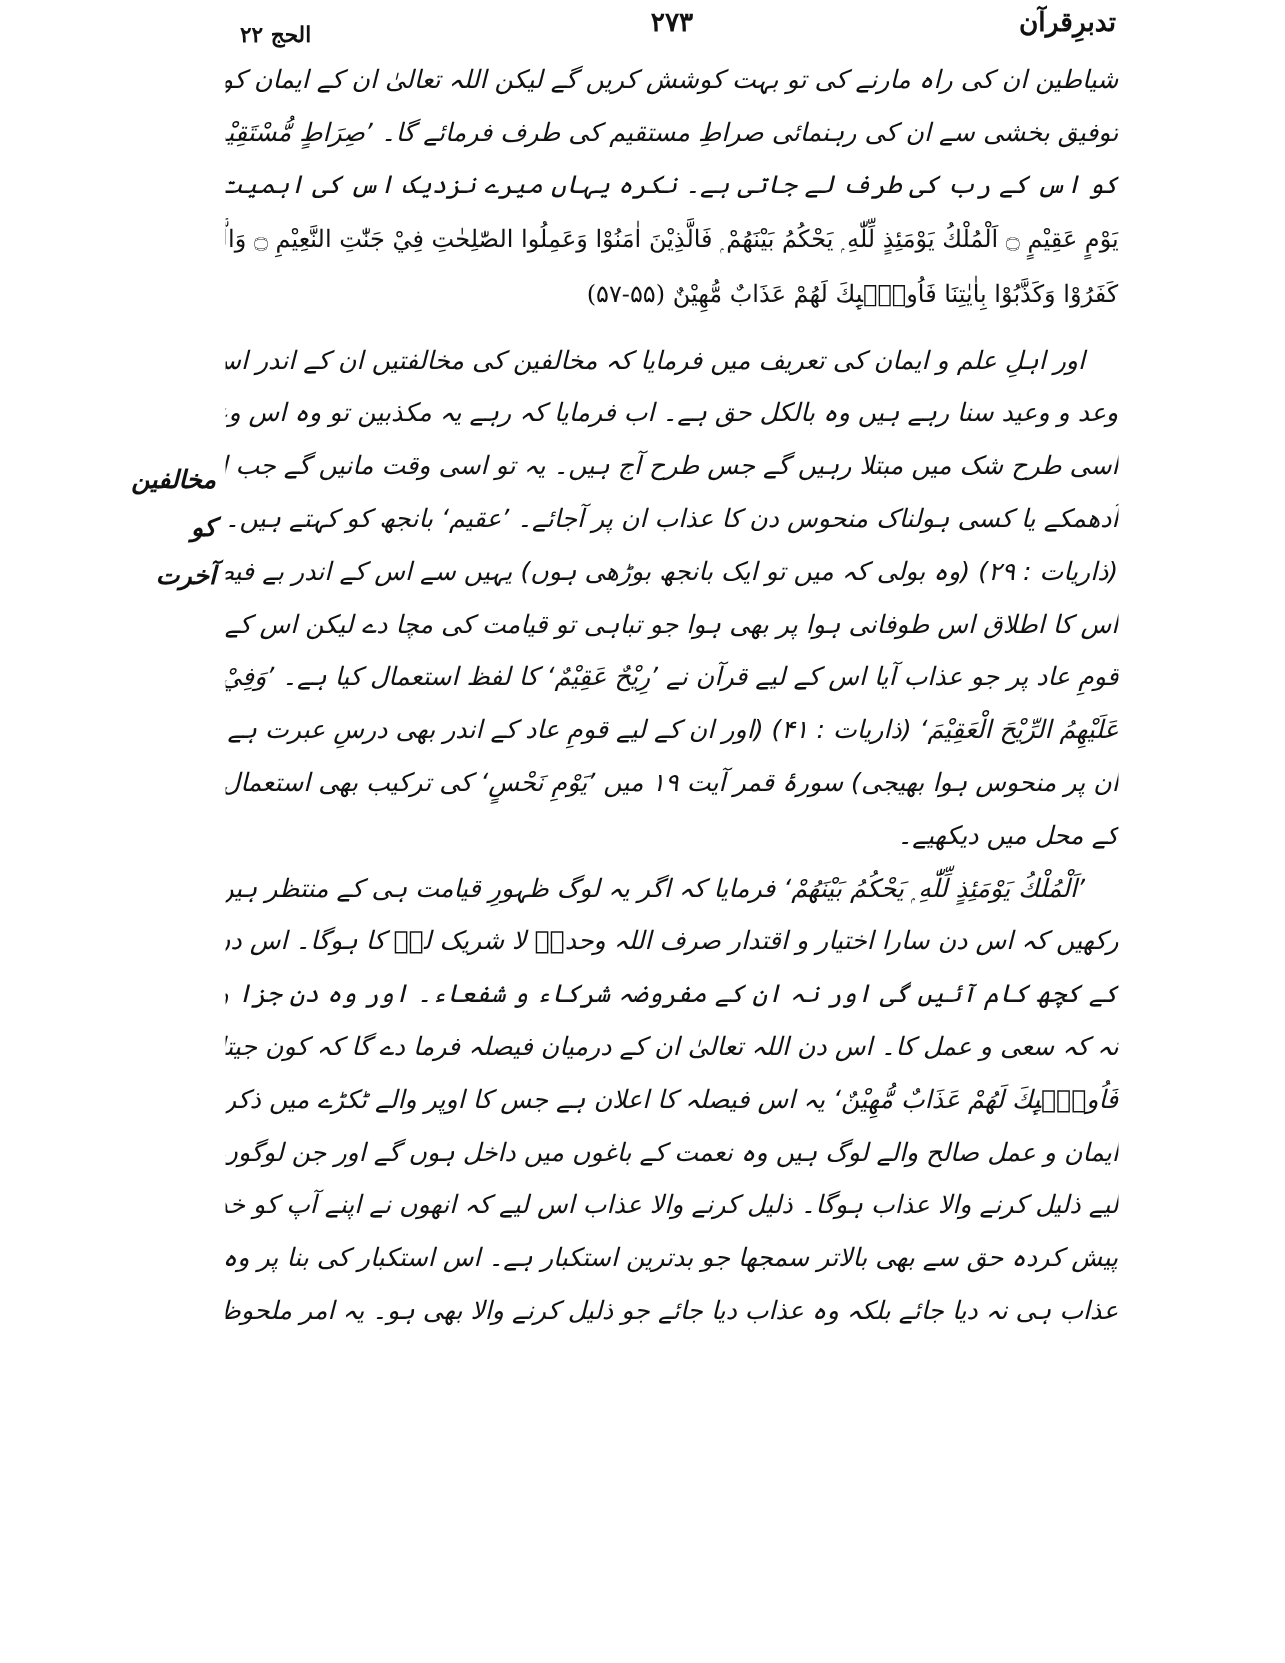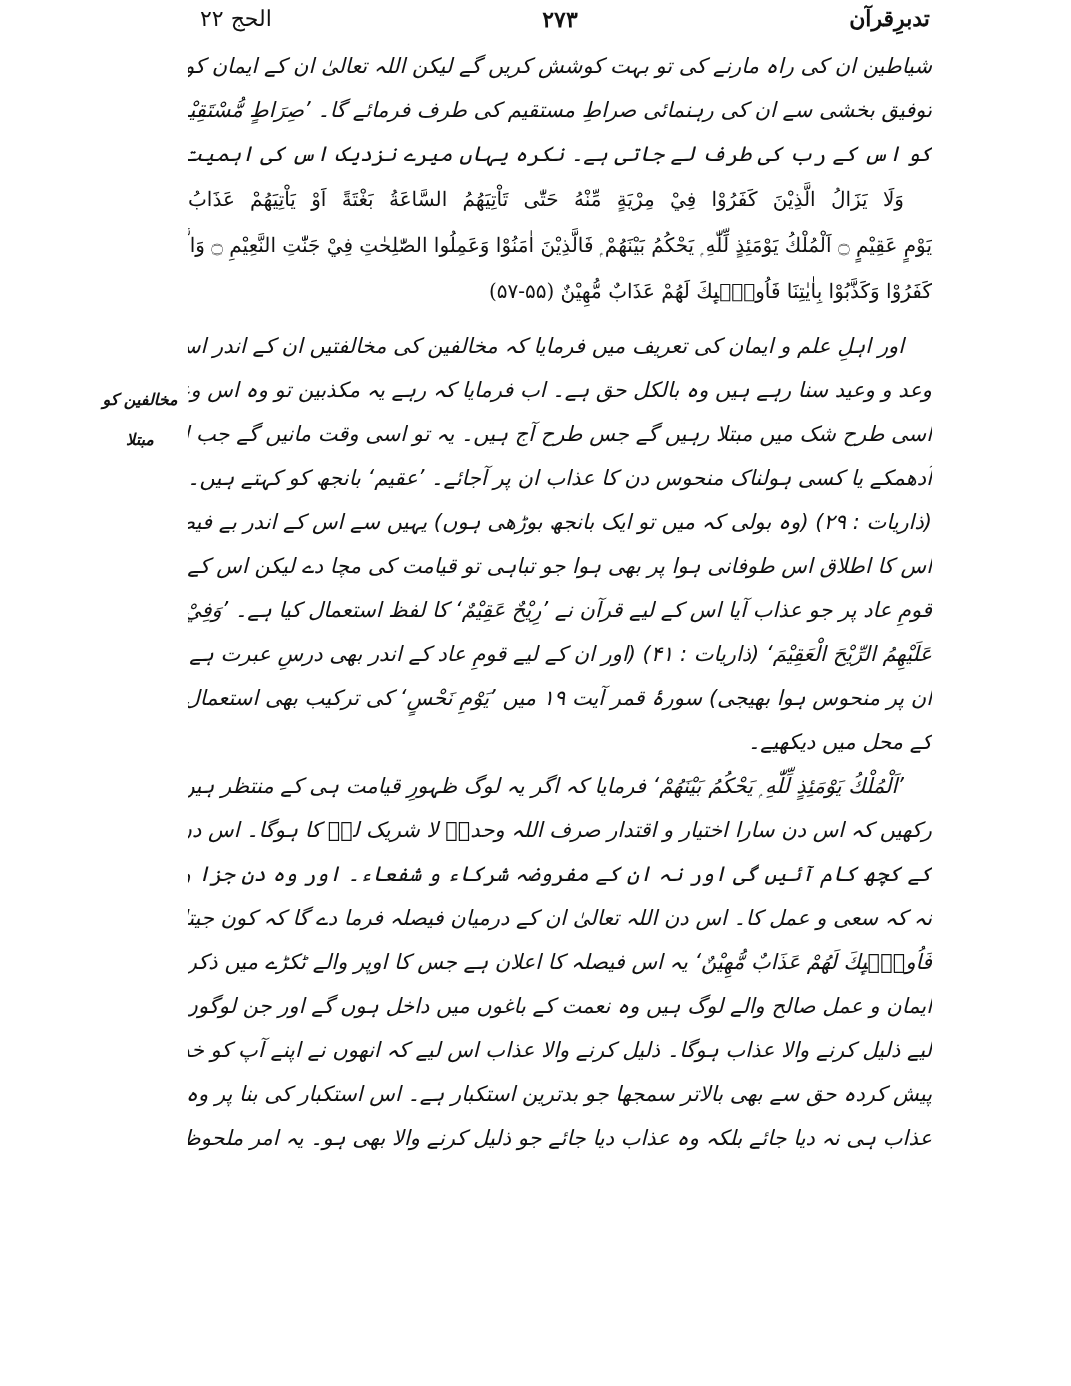--- a/index.html
+++ b/index.html
@@ -42,24 +42,24 @@
       left: 50%;
       transform: translateX(-50%);
       top: 2px;
       font-family: "DejaVu Serif", serif;
       font-weight: bold;
       font-size: 22px;
     }
     .header .surah-label {
       position: absolute;
       left: 10px;
-      top: 2px;
+      top: 14px;
       font-family: "DejaVu Serif", serif;
-      font-weight: normal;
-      font-size: 22px;
+      font-weight: bold;
+      font-size: 18px;
     }
     .body-text {
       position: absolute;
       left: 188px;
       top: 44px;
       width: 744px;
       direction: rtl;
       text-align: justify;
     }
     .line {
@@ -86,54 +86,52 @@
     .line.short {
       text-align-last: right;
     }
     .gap-sm { height: 10px; }
     .side-note {
       position: absolute;
       left: 100px;
       top: 380px;
       width: 80px;
       direction: rtl;
-      text-align: center;
       font-family: "DejaVu Sans", sans-serif;
       font-weight: bold;
       font-style: italic;
-      font-size: 16px;
+      font-size: 21px;
       line-height: 40px;
     }
   </style>
 </head>
 <body>
 
 <div class="page">
 
   <div class="header">
     <span class="book-title">تدبرِقرآن</span>
     <span class="page-number">۲۷۳</span>
     <span class="surah-label">الحج ۲۲</span>
   </div>
 
   <div class="side-note">
     <div>مخالفین کو</div>
-    <div>مبتلا</div>
+    <div>آخرت</div>
   </div>
 
   <div class="body-text">
 
     <div>
       <div class="line">شیاطین ان کی راہ مارنے کی تو بہت کوشش کریں گے لیکن اللہ تعالیٰ ان کے ایمان کو ضائع نہیں ہونے دے گا بلکہ اپنی</div>
       <div class="line">توفیق بخشی سے ان کی رہنمائی صراطِ مستقیم کی طرف فرمائے گا۔ ’صِرَاطٍ مُّسْتَقِيْمٍ‘ سے مراد وہ سیدھی راہ ہے جو بندے</div>
       <div class="line short">کو اس کے رب کی طرف لے جاتی ہے۔ نکرہ یہاں میرے نزدیک اس کی اہمیت و شان کے اظہار کے لیے ہے۔</div>
     </div>
 
     <div>
-      <div class="line arabic indent">وَلَا يَزَالُ الَّذِيْنَ كَفَرُوْا فِيْ مِرْيَةٍ مِّنْهُ حَتّٰى تَاْتِيَهُمُ السَّاعَةُ بَغْتَةً اَوْ يَاْتِيَهُمْ عَذَابُ</div>
       <div class="line arabic">يَوْمٍ عَقِيْمٍ ۝ اَلْمُلْكُ يَوْمَئِذٍ لِّلّٰهِ ۭ يَحْكُمُ بَيْنَهُمْ ۭ فَالَّذِيْنَ اٰمَنُوْا وَعَمِلُوا الصّٰلِحٰتِ فِيْ جَنّٰتِ النَّعِيْمِ ۝ وَالَّذِيْنَ</div>
       <div class="line arabic short">كَفَرُوْا وَكَذَّبُوْا بِاٰيٰتِنَا فَاُولٰۗىِٕكَ لَهُمْ عَذَابٌ مُّهِيْنٌ (۵۵-۵۷)</div>
     </div>
 
     <div class="gap-sm"></div>
 
     <div>
       <div class="line indent">اور اہلِ علم و ایمان کی تعریف میں فرمایا کہ مخالفین کی مخالفتیں ان کے اندر اس بات کو راسخ کرتی ہیں کہ پیغمبر جو</div>
       <div class="line">وعد و وعید سنا رہے ہیں وہ بالکل حق ہے۔ اب فرمایا کہ رہے یہ مکذبین تو وہ اس وعد و وعید کی طرف سے</div>
       <div class="line">اسی طرح شک میں مبتلا رہیں گے جس طرح آج ہیں۔ یہ تو اسی وقت مانیں گے جب ان پر یا تو قیامت اچانک</div>

